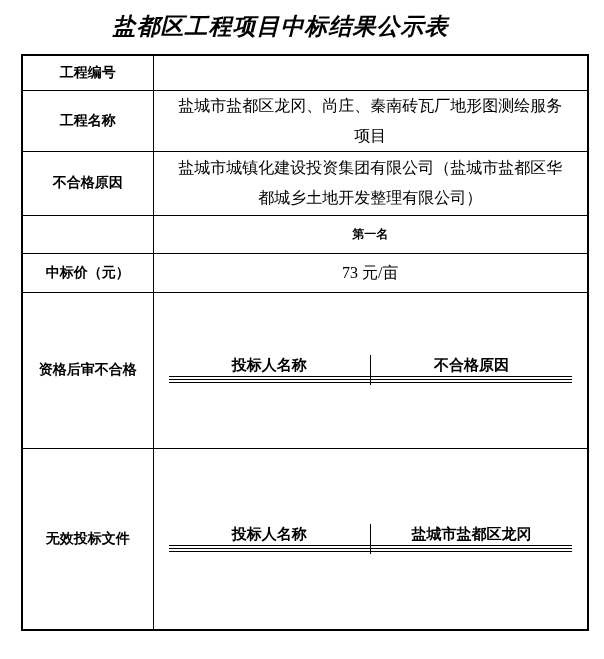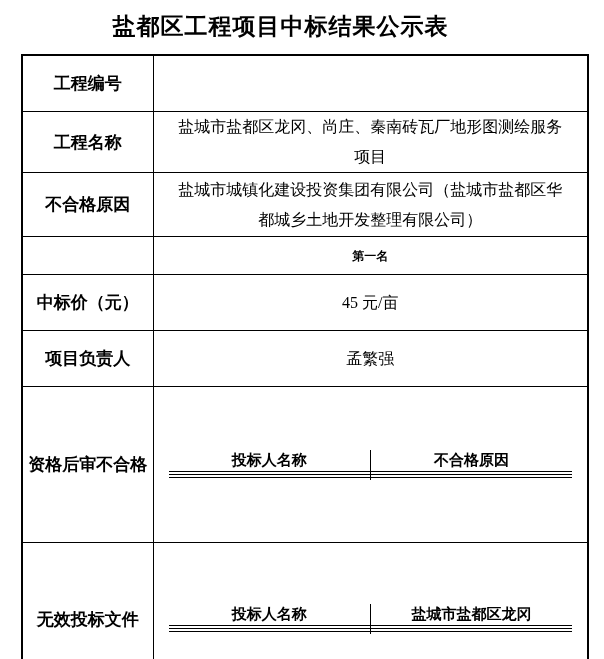--- a/index.html
+++ b/index.html
@@ -14,57 +14,58 @@
   }
   .page-title {
     position: absolute;
     left: 0;
     top: 11px;
     width: 561px;
     text-align: center;
     font-size: 23px;
     font-weight: bold;
     letter-spacing: 1px;
+    font-style: italic;
   }
   table.main {
     position: absolute;
     left: 21px;
     top: 54px;
     width: 568px;
     border-collapse: collapse;
     table-layout: fixed;
     border: 2px solid #000000;
   }
   table.main > tbody > tr > th,
   table.main > tbody > tr > td {
     border: 1px solid #000000;
     vertical-align: middle;
   }
   col.c-label { width: 131px; }
   th.lab {
     font-weight: bold;
-    font-size: 17px;
-    padding: 16px 4px;
+    font-size: 14px;
+    padding: 0 4px;
   }
   td.val {
     font-size: 16px;
     text-align: center;
     padding: 0 22px;
     line-height: 30px;
   }
   td.val.bold { font-weight: bold; font-size: 12px; }
   tr.r1 { height: 35px; }
   tr.r2 { height: 37px; font-family: Liberation Serif, serif; }
   tr.r3 { height: 64px; }
   tr.r4 { height: 38px; }
   tr.r5 { height: 38px; }
   tr.r6 { height: 39px; margin-top: 17px; }
   tr.r7 { height: 36px; }
   tr.r8 { height: 156px; }
-  tr.r9 { height: 154px; }
+  tr.r9 { height: 182px; }
   td.nest { padding: 15px; }
   table.sub {
     width: 100%;
     height: 100%;
     border-collapse: collapse;
     table-layout: fixed;
   }
   table.sub td {
     border: 0;
     border-bottom: 1px solid #000000;
@@ -102,25 +103,21 @@
     <tr class="r3">
       <th class="lab">不合格原因</th>
       <td class="val">盐城市城镇化建设投资集团有限公司（盐城市盐都区华都城乡土地开发整理有限公司）</td>
     </tr>
     <tr class="r4">
       <th class="lab"></th>
       <td class="val bold">第一名</td>
     </tr>
     <tr class="r6">
       <th class="lab">中标价（元）</th>
-      <td class="val">45 元/亩</td>
-    </tr>
-    <tr class="r7">
-      <th class="lab">项目负责人</th>
-      <td class="val">孟繁强</td>
+      <td class="val">73 元/亩</td>
     </tr>
     <tr class="r8">
       <th class="lab">资格后审不合格</th>
       <td class="nest">
         <table class="sub">
           <tbody>
             <tr class="sub-head">
               <td>投标人名称</td>
               <td>不合格原因</td>
             </tr>

